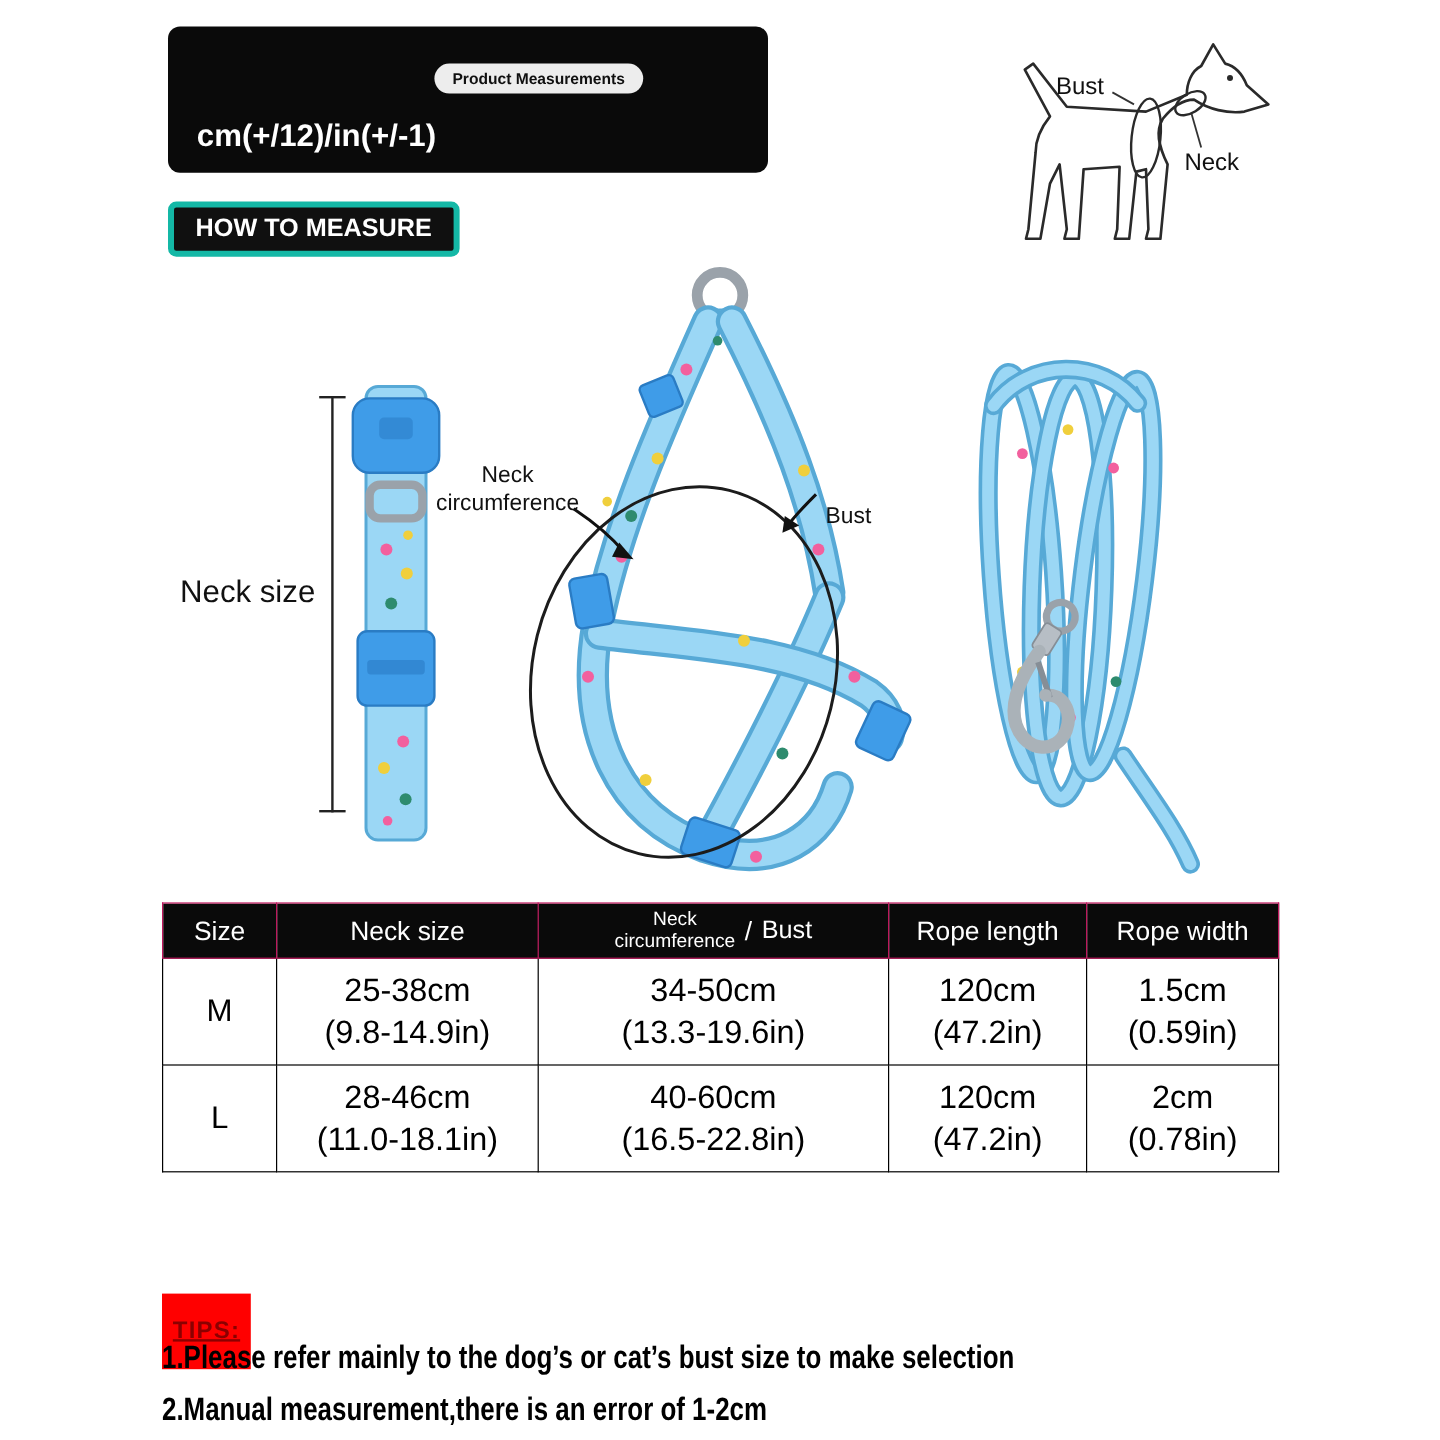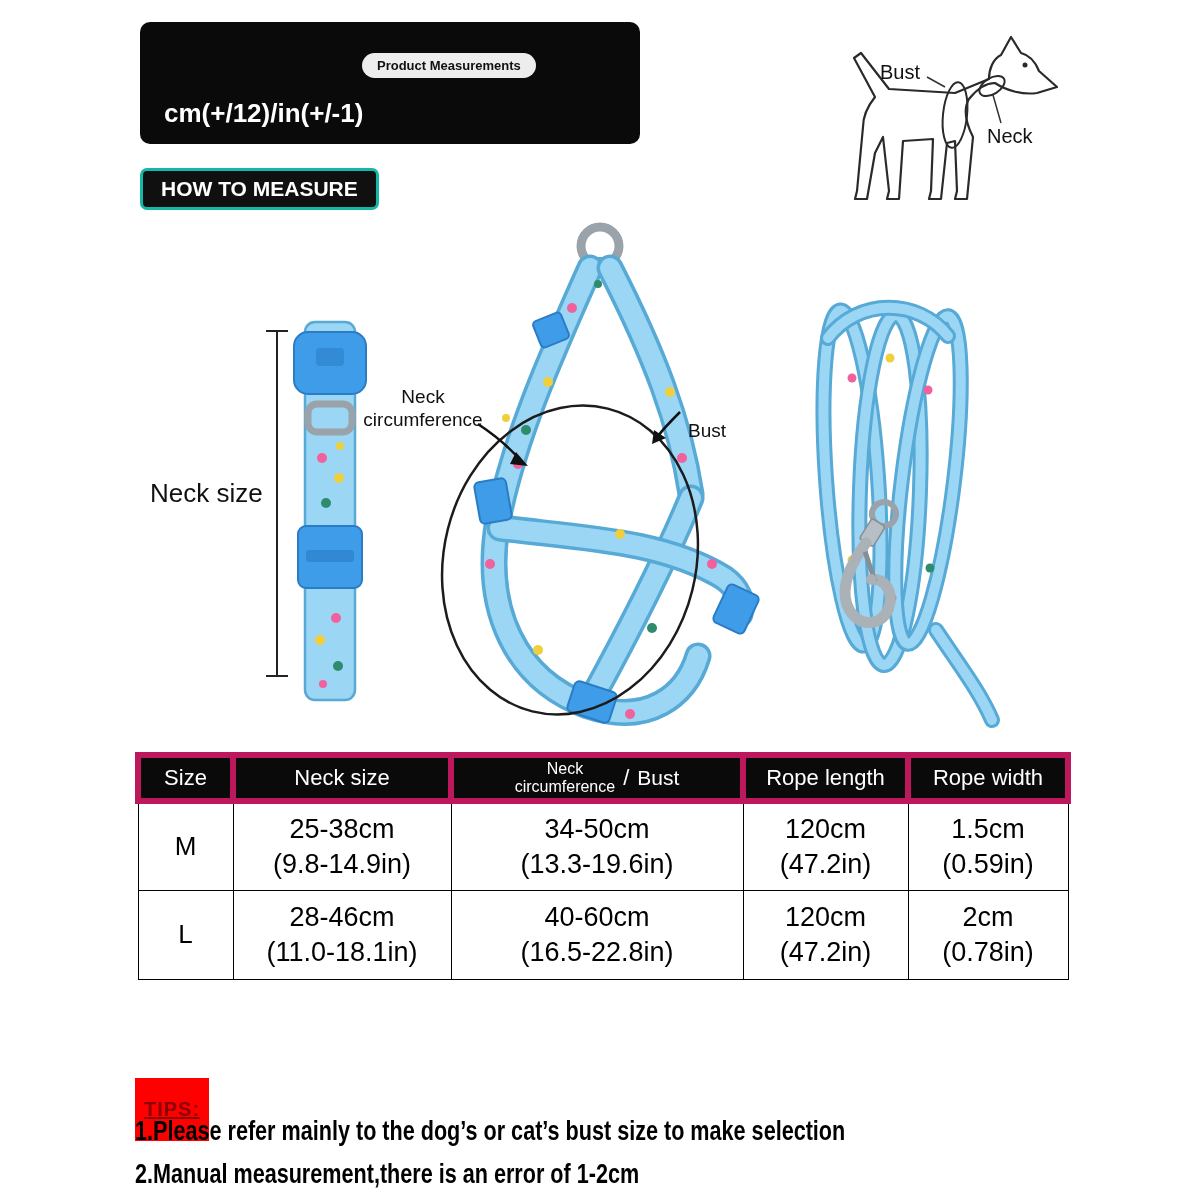--- a/index.html
+++ b/index.html
@@ -16,21 +16,21 @@
     left:140px; top:22px; width:500px; height:122px;
     background:var(--header-bg,#0a0a0a); border-radius:10px;
   }
   .panel-title { position:absolute; left:24px; top:6px; font-size:46px; font-weight:700; letter-spacing:-1px; color:#fff; }
   .pm-badge {
     position:absolute; left:222px; top:31px; background:#ededed; color:#101010;
     font-size:13px; font-weight:700; padding:5px 15px; border-radius:18px; white-space:nowrap;
   }
   .tolerance { position:absolute; left:24px; top:76px; font-size:26px; font-weight:700; color:#fff; }
   .htm-badge {
-    left:140px; top:168px; background:#101010; color:#fff; border:3px solid #14b8a6;
+    left:140px; top:168px; background:#101010; color:#fff; border:5px solid #14b8a6;
     font-size:21px; font-weight:700; padding:6px 18px; border-radius:7px; white-space:nowrap;
   }
 
   
   .dog-wrap { left:805px; top:25px; width:270px; height:195px; }
   .dog-label { position:absolute; font-size:20px; color:#111; }
   .lbl-bust { left:75px; top:36px; }
   .lbl-neck { left:182px; top:100px; }
 
   
@@ -57,21 +57,21 @@
   .dg { fill:var(--green,#2e8b6e); }
   .ink { stroke:#2a2a2a; fill:none; stroke-width:2.2; stroke-linejoin:round; }
 
   
   table.size-chart {
     position:absolute; left:135px; top:752px; width:930px;
     border-collapse:collapse; table-layout:fixed; background:#fff;
   }
   .size-chart th {
     background:var(--header-bg,#0a0a0a); color:#fff; font-weight:400;
-    font-size:22px; height:46px; border:6px solid #be185d; text-align:center;
+    font-size:22px; height:46px; border:1px solid #be185d; text-align:center;
   }
   .size-chart td {
     border:1px solid #000; text-align:center; vertical-align:middle;
     font-size:27px; line-height:1.28; height:89px; color:#000; white-space:pre-line;
   }
   .size-chart td.size { font-size:26px; }
   .th3 { display:flex; align-items:center; justify-content:center; gap:8px; }
   .th3 .stack { font-size:16px; line-height:1.1; display:block; white-space:pre-line; }
   .th3 .slash { font-size:22px; }
   .th3 .bust { font-size:21px; }

